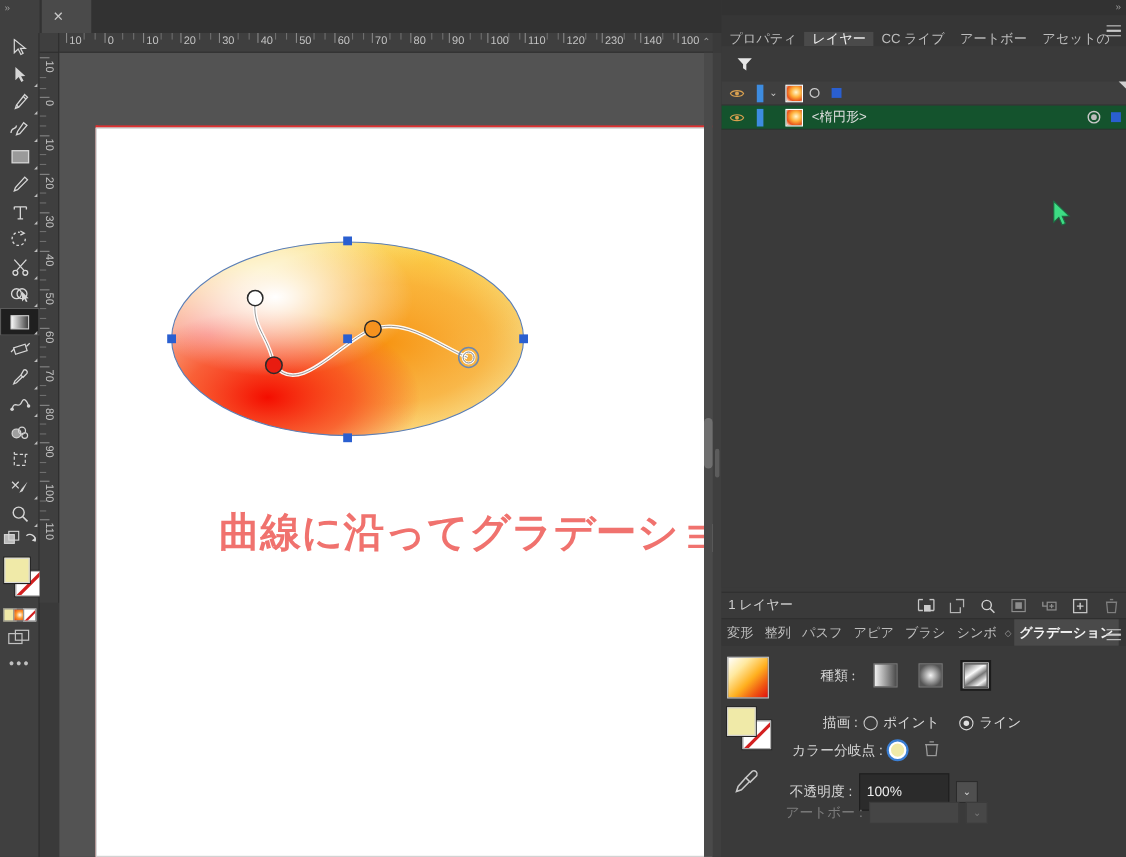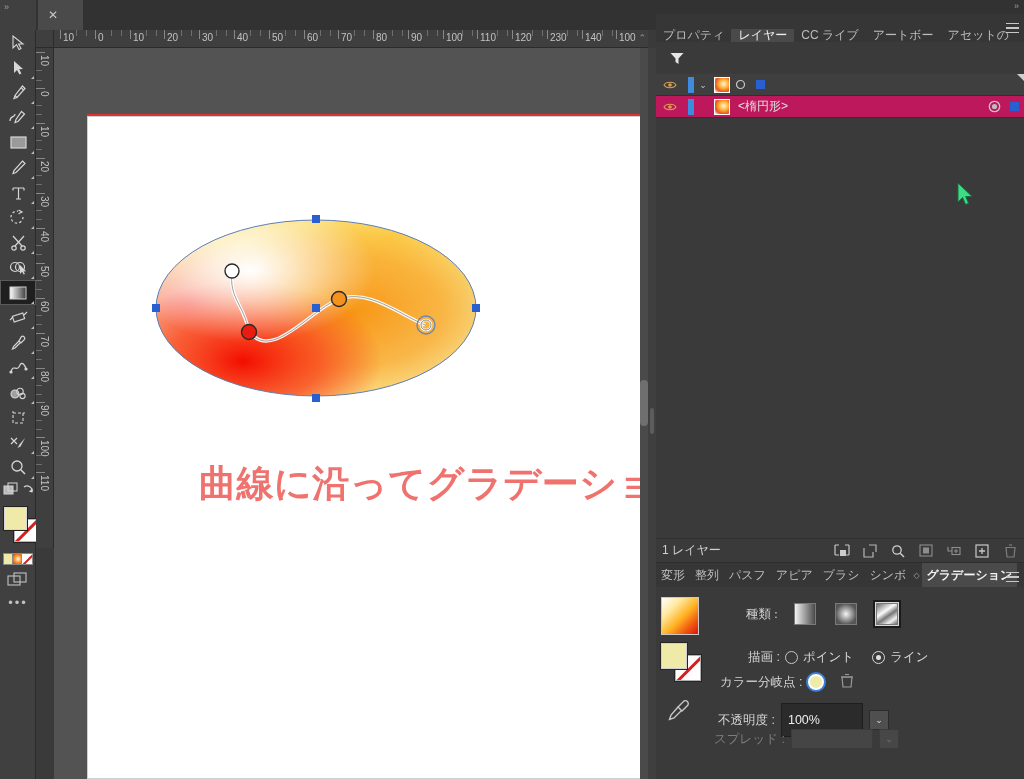--- a/index.html
+++ b/index.html
@@ -195,21 +195,21 @@
     color:#cfcfcf; font-size:12px; font-family:inherit;
   }
   .filter-ico { width:26px; display:flex; align-items:center; justify-content:center; }
 
   .layer-rows { position:absolute; left:0; top:74px; width:368px; height:460px; background:#3a3a3a; }
   .lrow {
     position:relative; height:22px; display:flex; align-items:center;
     border-bottom:1px solid #303030;
     background:#3f3f3f;
   }
-  .lrow.sub { background:#be185d; }
+  .lrow.sub { background:#14532d; }
   .l-eye { width:28px; display:flex; align-items:center; justify-content:center; }
   .l-sel { width:6px; height:16px; background:#3d8ce0; margin-left:4px;}
   .l-sel.pale { background:#3d8ce0; }
   .l-arrow { width:18px; text-align:center; font-size:9px; color:#c5c5c5; }
   .l-spacer { width:18px; }
   .l-thumb {
     width:16px; height:16px; margin-left:2px;
     border:1px solid #ffffff;
     background: radial-gradient(ellipse at 62% 42%, #fff7d0 0%, #ffb03a 38%, #e8541c 70%, #ffffff 100%);
   }
@@ -890,21 +890,21 @@
           </span>
         </div>
 
         <div class="g-row r4">
           <span>不透明度 :</span>
           <span class="opacity-field">100%</span>
           <span class="opacity-caret">⌄</span>
         </div>
 
         <div class="g-row r5">
-          <span class="dim">スプレッド :</span>
+          <span class="dim">アートボー :</span>
           <span class="spread-field"></span>
           <span class="spread-caret">⌄</span>
         </div>
       </div>
 
     </div>
   </div>
 
   <div class="cursor-arrow">
     <svg width="20" height="26" viewBox="0 0 20 26">

